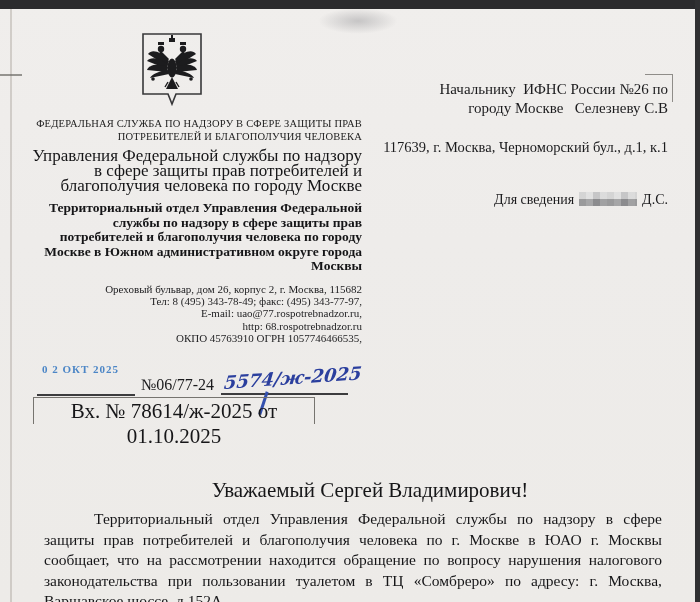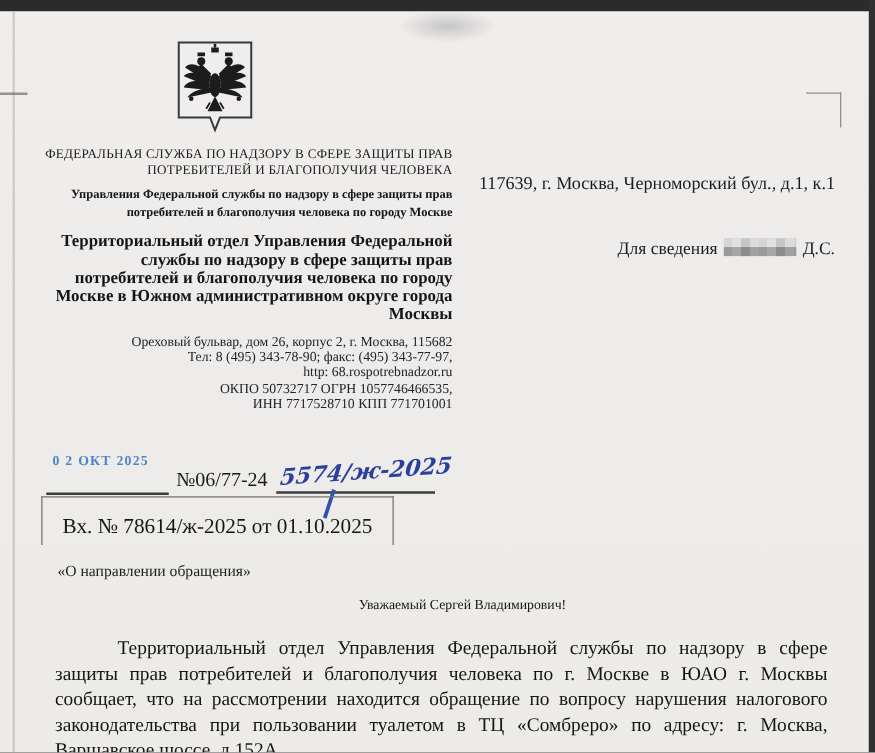--- a/index.html
+++ b/index.html
@@ -14,21 +14,21 @@
   .right-bar{position:absolute;right:0;top:0;width:5px;height:602px;background:#303032;}
   .smudge{position:absolute;left:318px;top:8px;width:80px;height:26px;
     background:radial-gradient(ellipse at 50% 50%,rgba(120,120,125,.35),rgba(120,120,125,0) 70%);}
   .fold-line{position:absolute;left:10px;top:9px;width:2px;height:593px;background:rgba(170,165,158,.45);}
   .left-dash{position:absolute;left:0;top:74px;width:22px;height:2px;background:rgba(110,108,104,.7);}
 
   .emblem{position:absolute;left:141px;top:32px;width:62px;height:80px;}
 
   .letterhead{position:absolute;left:28px;top:118px;width:334px;text-align:right;}
   .agency{font-size:10.5px;line-height:12.5px;letter-spacing:.2px;color:#222;}
-  .dept{margin-top:5px;font-size:10px;line-height:15px;font-weight:bold;color:#151517;}
+  .dept{margin-top:5px;font-size:17px;line-height:15px;font-weight:normal;color:#151517;}
   .terr{margin-top:8px;font-size:13.5px;line-height:14.5px;font-weight:bold;color:#151517;}
   .contacts{margin-top:9px;font-size:11px;line-height:12.4px;color:#232325;}
 
   .addressee{position:absolute;right:32px;top:80px;width:242px;
     font-size:15px;line-height:18.5px;text-align:right;white-space:pre-wrap;color:#1b1b1d;}
   .corner-bracket{position:absolute;left:645px;top:74px;width:27px;height:27px;
     border-top:1.5px solid #8f8d89;border-right:1.5px solid #8f8d89;}
   .postal{position:absolute;right:32px;top:139px;width:320px;
     font-size:14.5px;text-align:right;color:#1b1b1d;}
 
@@ -48,25 +48,25 @@
   .outno{position:absolute;left:141px;top:376px;font-size:16px;color:#1b1b1d;}
   .u2{position:absolute;left:221px;top:393px;width:127px;height:1.5px;background:#3c3c3e;}
   .handnum{position:absolute;left:224px;top:367px;width:140px;
     font-family:"DejaVu Serif",serif;font-style:italic;font-weight:bold;
     font-size:18px;color:#2b3f9e;transform:rotate(-4deg) skewX(-10deg);}
   .penstroke{position:absolute;left:262px;top:391px;width:2.5px;height:24px;
     background:#3350ae;transform:rotate(18deg);}
 
   .vx-box{position:absolute;left:33px;top:397px;width:280px;height:25px;
     border-top:1.5px solid #76746f;border-left:1.5px solid #76746f;border-right:1.5px solid #76746f;
-    font-size:17px;text-align:center;padding-top:13px;color:#161618;}
+    font-size:21px;text-align:center;padding-top:1px;color:#161618;}
 
   .subject{position:absolute;left:46px;top:450px;font-size:12.5px;color:#1d1d1f;}
   .salutation{position:absolute;left:60px;top:478px;width:620px;text-align:center;
-    font-size:11px;color:#161618;}
+    font-size:21px;color:#161618;}
   .bodytext{position:absolute;left:44px;top:509px;width:618px;
     font-size:15.5px;line-height:20.5px;text-align:justify;text-indent:50px;color:#161618;}
 </style>
 </head>
 <body>
 
 <div class="page">
 
   <div class="top-bar"></div>
   <div class="right-bar"></div>
@@ -102,40 +102,40 @@
       </g>
     </svg>
   </div>
 
   <div class="letterhead">
     <div class="agency">ФЕДЕРАЛЬНАЯ СЛУЖБА ПО НАДЗОРУ В СФЕРЕ ЗАЩИТЫ ПРАВ ПОТРЕБИТЕЛЕЙ И БЛАГОПОЛУЧИЯ ЧЕЛОВЕКА</div>
     <div class="dept">Управления Федеральной службы по надзору в сфере защиты прав потребителей и благополучия человека по городу Москве</div>
     <div class="terr">Территориальный отдел Управления Федеральной службы по надзору в сфере защиты прав потребителей и благополучия человека по городу Москве в Южном административном округе города Москвы</div>
     <div class="contacts">
       <div>Ореховый бульвар, дом 26, корпус 2,  г. Москва, 115682</div>
-      <div>Тел: 8 (495) 343-78-90; факс: (495) 343-77-97,</div>
+      <div>Тел: 8 (495) 343-78-49; факс: (495) 343-77-97,</div>
+      <div>E-mail: uao@77.rospotrebnadzor.ru,</div>
       <div>http: 68.rospotrebnadzor.ru</div>
-      <div>ОКПО  50732717  ОГРН  1057746466535,</div>
-      <div>ИНН 7717528710  КПП  771701001</div>
+      <div>ОКПО  45763910  ОГРН  1057746466535,</div>
     </div>
   </div>
 
   <div class="corner-bracket"></div>
+  <div class="addressee">Начальнику  ИФНС России №26 по городу Москве   Селезневу С.В</div>
   <div class="postal">117639, г. Москва, Черноморский бул., д.1, к.1</div>
 
   <div class="fyi">
     <div><span>Для сведения</span><span class="redact r1"></span><span>Д.С.</span></div>
   </div>
 
   <div class="date-stamp">0 2 ОКТ 2025</div>
   <div class="u1"></div>
   <div class="outno">№06/77-24</div>
   <div class="u2"></div>
   <div class="handnum">5574/ж-2025</div>
   <div class="penstroke"></div>
 
   <div class="vx-box">Вх. № 78614/ж-2025 от 01.10.2025</div>
 
-  <div class="subject">«О направлении обращения»</div>
   <div class="salutation">Уважаемый Сергей Владимирович!</div>
   <div class="bodytext">Территориальный отдел Управления Федеральной службы по надзору в сфере защиты прав потребителей и благополучия человека по г. Москве в ЮАО г. Москвы сообщает, что на рассмотрении находится обращение по вопросу нарушения налогового законодательства при пользовании туалетом в ТЦ «Сомбреро» по адресу: г. Москва, Варшавское шоссе, д.152А</div>
 
 </div>
 
 </body></html>

